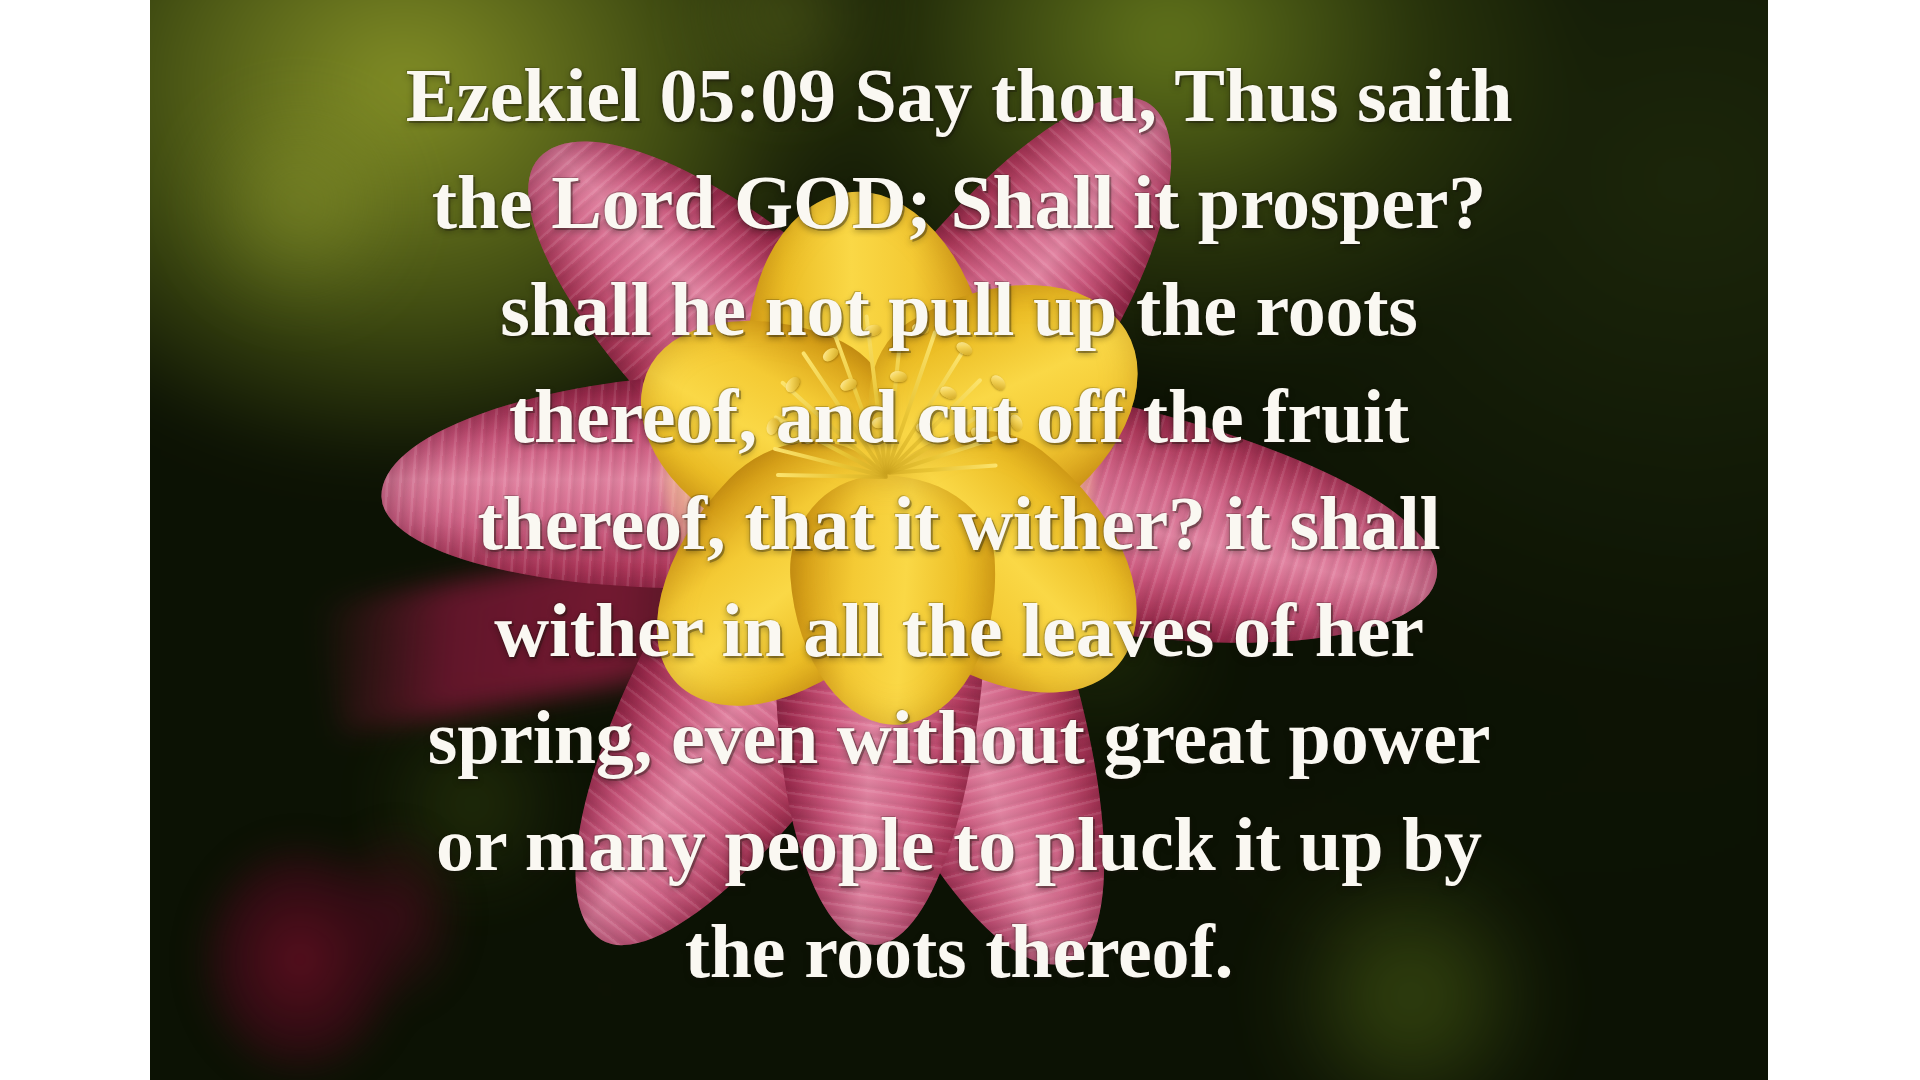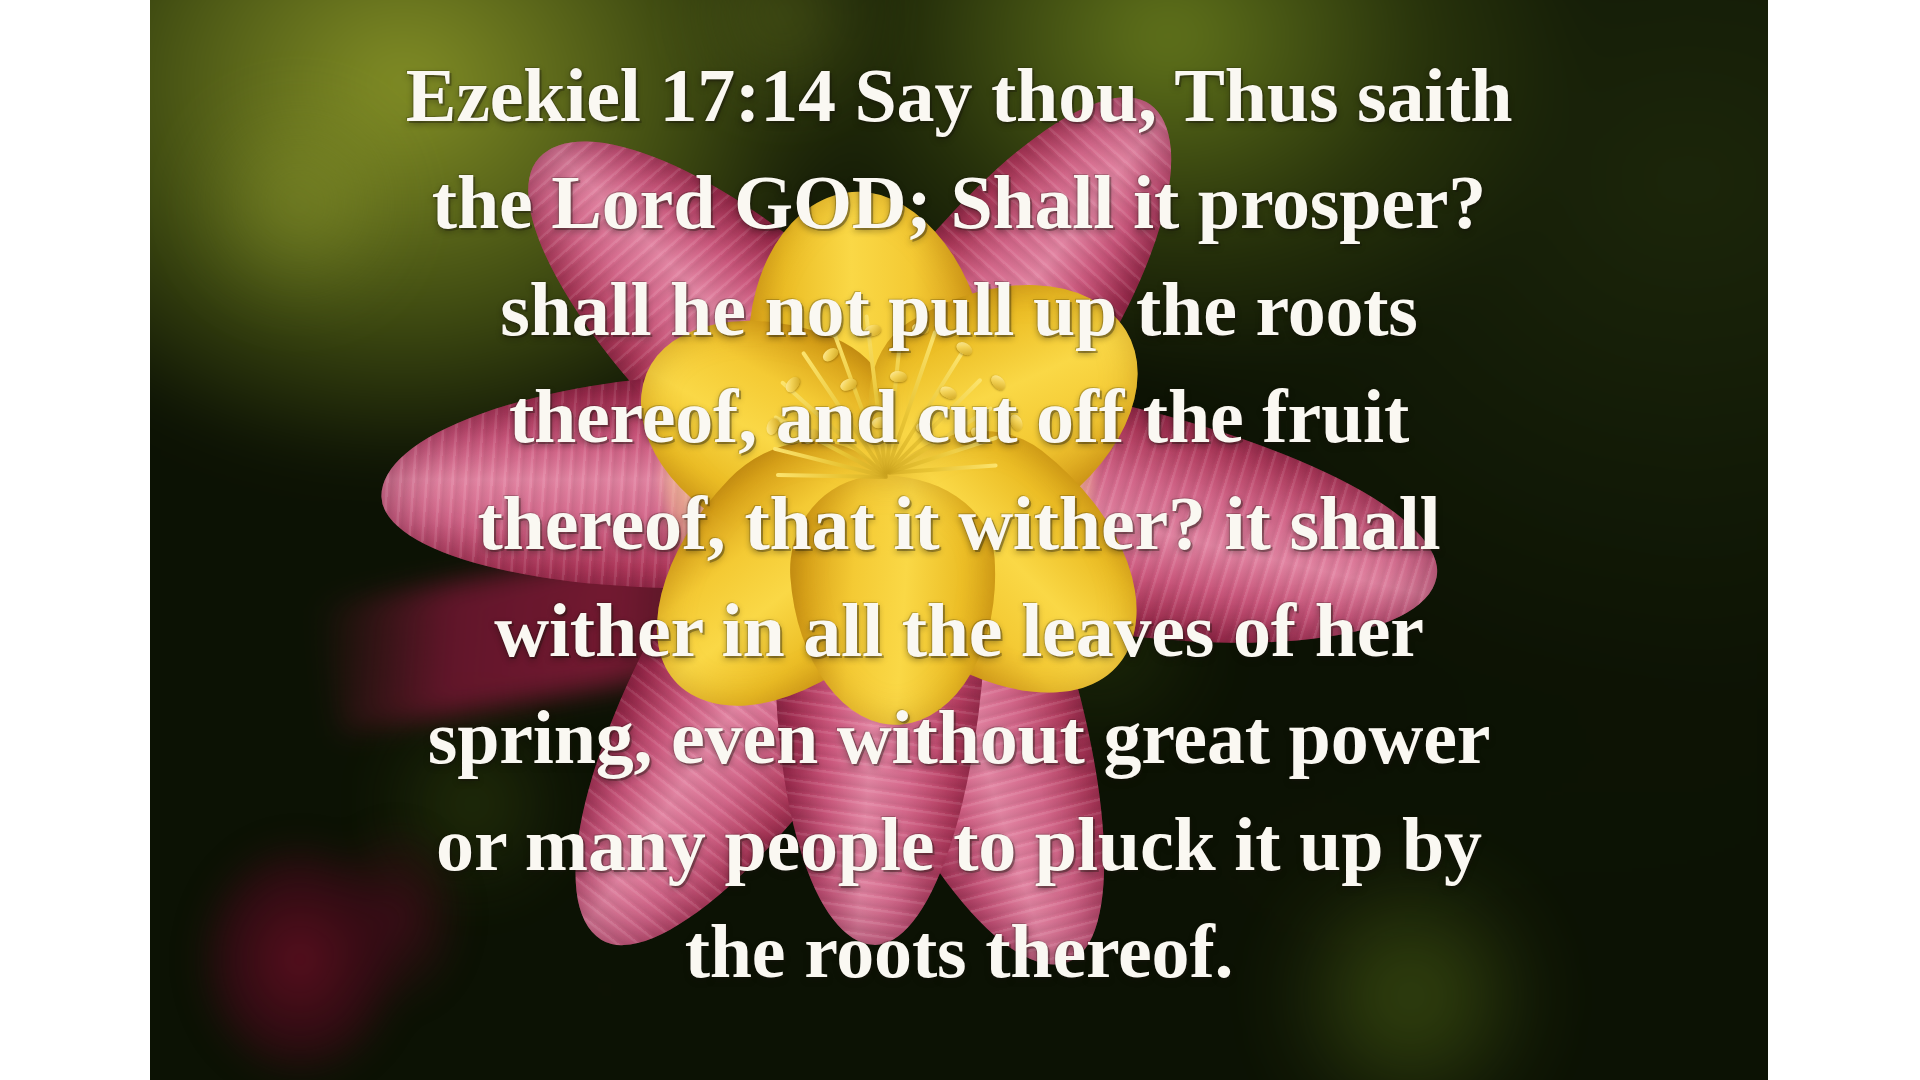--- a/index.html
+++ b/index.html
@@ -265,21 +265,21 @@
         <span class="anther" style="left:84px;top:-46px;transform:rotate(44deg);"></span>
         <span class="anther" style="left:-84px;top:-44px;transform:rotate(-46deg);"></span>
         <span class="anther" style="left:-14px;top:-58px;transform:rotate(-8deg);"></span>
         <span class="anther" style="left:30px;top:-52px;transform:rotate(18deg);"></span>
       </div>
 
     </div>
 
   </div>
 
-  <div id="verse" style="left: 150px; top: 0px; width: 1618px; height: 1080px; color: rgb(250, 248, 242); font-size: 76px; line-height: 107px; text-align: center;">Ezekiel 17:14 Say thou, Thus saith
+  <div id="verse" style="left: 150px; top: 0px; width: 1618px; height: 1080px; color: rgb(250, 248, 242); font-size: 76px; line-height: 107px; text-align: center;">Ezekiel 05:09 Say thou, Thus saith
 the Lord GOD; Shall it prosper?
 shall he not pull up the roots
 thereof, and cut off the fruit
 thereof, that it wither? it shall
 wither in all the leaves of her
 spring, even without great power
 or many people to pluck it up by
 the roots thereof.</div>
 
 </div>

